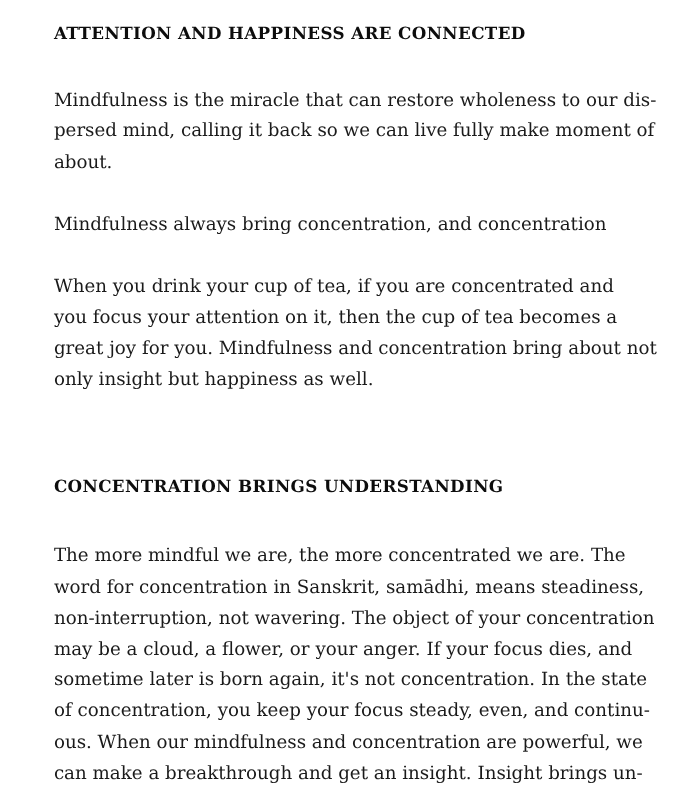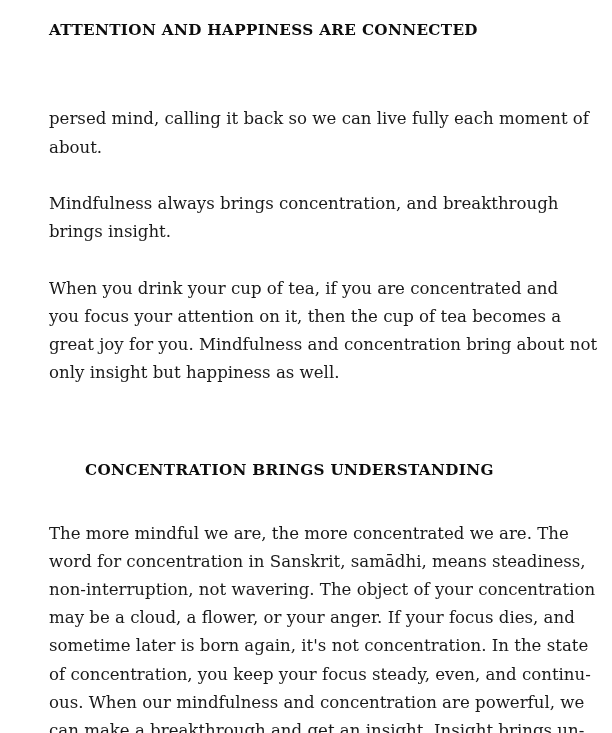--- a/index.html
+++ b/index.html
@@ -56,36 +56,36 @@
     display: inline-block;
     width: 23px;
   }
 
   .it {
   }
 
   
   .heading-1 { margin-top: 23px; }
   .block-1   { margin-top: 39px; }
-  .heading-2 { margin-top: 76px; margin-left: 36px; }
+  .heading-2 { margin-top: 76px; }
   .block-2   { margin-top: 41px; }
 </style>
 </head>
 <body>
 
 <div class="page">
   <div class="content">
 
     <h2 class="section-heading heading-1">ATTENTION AND HAPPINESS ARE CONNECTED</h2>
 
     <div class="body-block block-1">
 
-      <p style="margin:0"><br><span class="para-line">persed mind, calling it back so we can live fully each moment of</span><br><span class="para-line">about.</span></p>
+      <p style="margin:0"><span class="para-line">Mindfulness is the miracle that can restore wholeness to our dis-</span><br><span class="para-line">persed mind, calling it back so we can live fully make moment of</span><br><span class="para-line">about.</span></p>
 
-      <p style="margin:0"><span class="indent"></span><span class="para-line">Mindfulness always brings concentration, and breakthrough</span><br><span class="para-line">brings insight.</span></p>
+      <p style="margin:0"><span class="indent"></span><span class="para-line">Mindfulness always bring concentration, and concentration</span><br></p>
 
       <p style="margin:0"><span class="indent"></span><span class="para-line">When you drink your cup of tea, if you are concentrated and</span><br><span class="para-line">you focus your attention on it, then the cup of tea becomes a</span><br><span class="para-line">great joy for you. Mindfulness and concentration bring about not</span><br><span class="para-line">only insight but happiness as well.</span></p>
 
     </div>
 
     <h2 class="section-heading heading-2">CONCENTRATION BRINGS UNDERSTANDING</h2>
 
     <div class="body-block block-2">
 
       <p style="margin:0"><span class="para-line">The more mindful we are, the more concentrated we are. The</span><br><span class="para-line">word for concentration in Sanskrit, </span><span class="it para-line">samādhi</span><span class="para-line">, means </span><span class="it para-line">steadiness,</span><br><span class="it para-line">non-interruption, not wavering.</span><span class="para-line"> The object of your concentration</span><br><span class="para-line">may be a cloud, a flower, or your anger. If your focus dies, and</span><br><span class="para-line">sometime later is born again, it's not concentration. In the state</span><br><span class="para-line">of concentration, you keep your focus steady, even, and continu-</span><br><span class="para-line">ous. When our mindfulness and concentration are powerful, we</span><br><span class="para-line">can make a breakthrough and get an insight. Insight brings un-</span><br><br></p>

